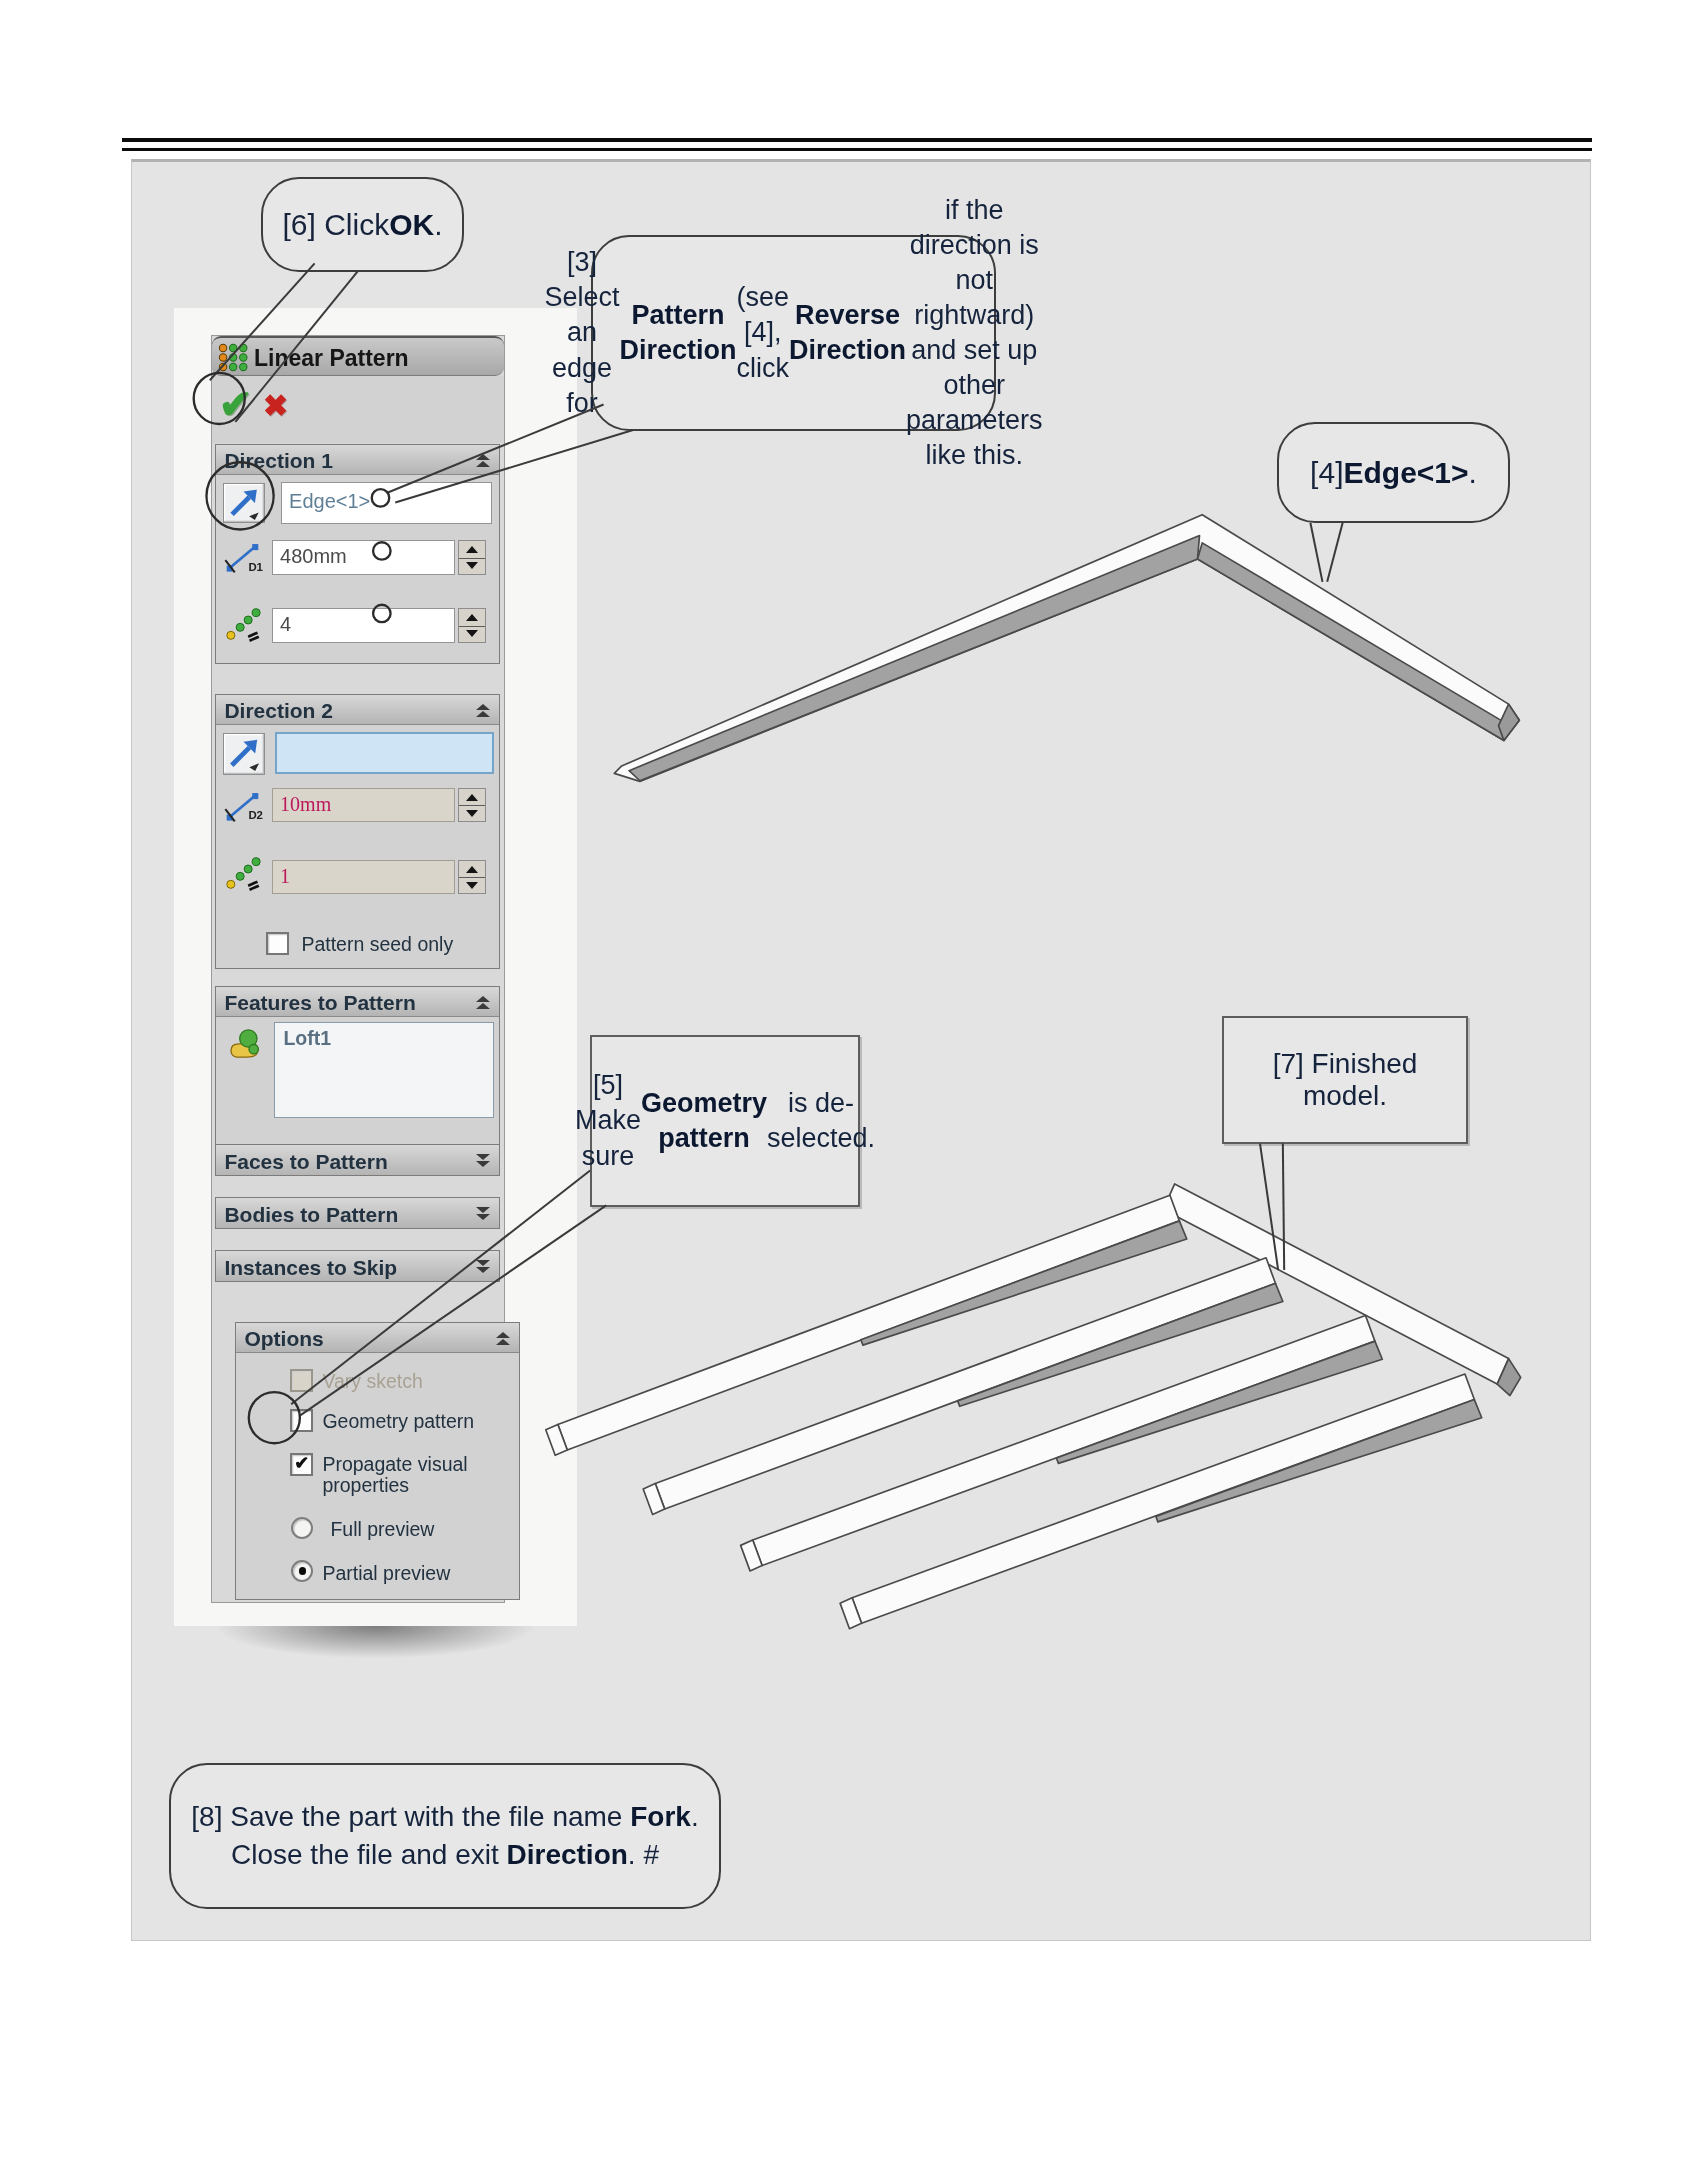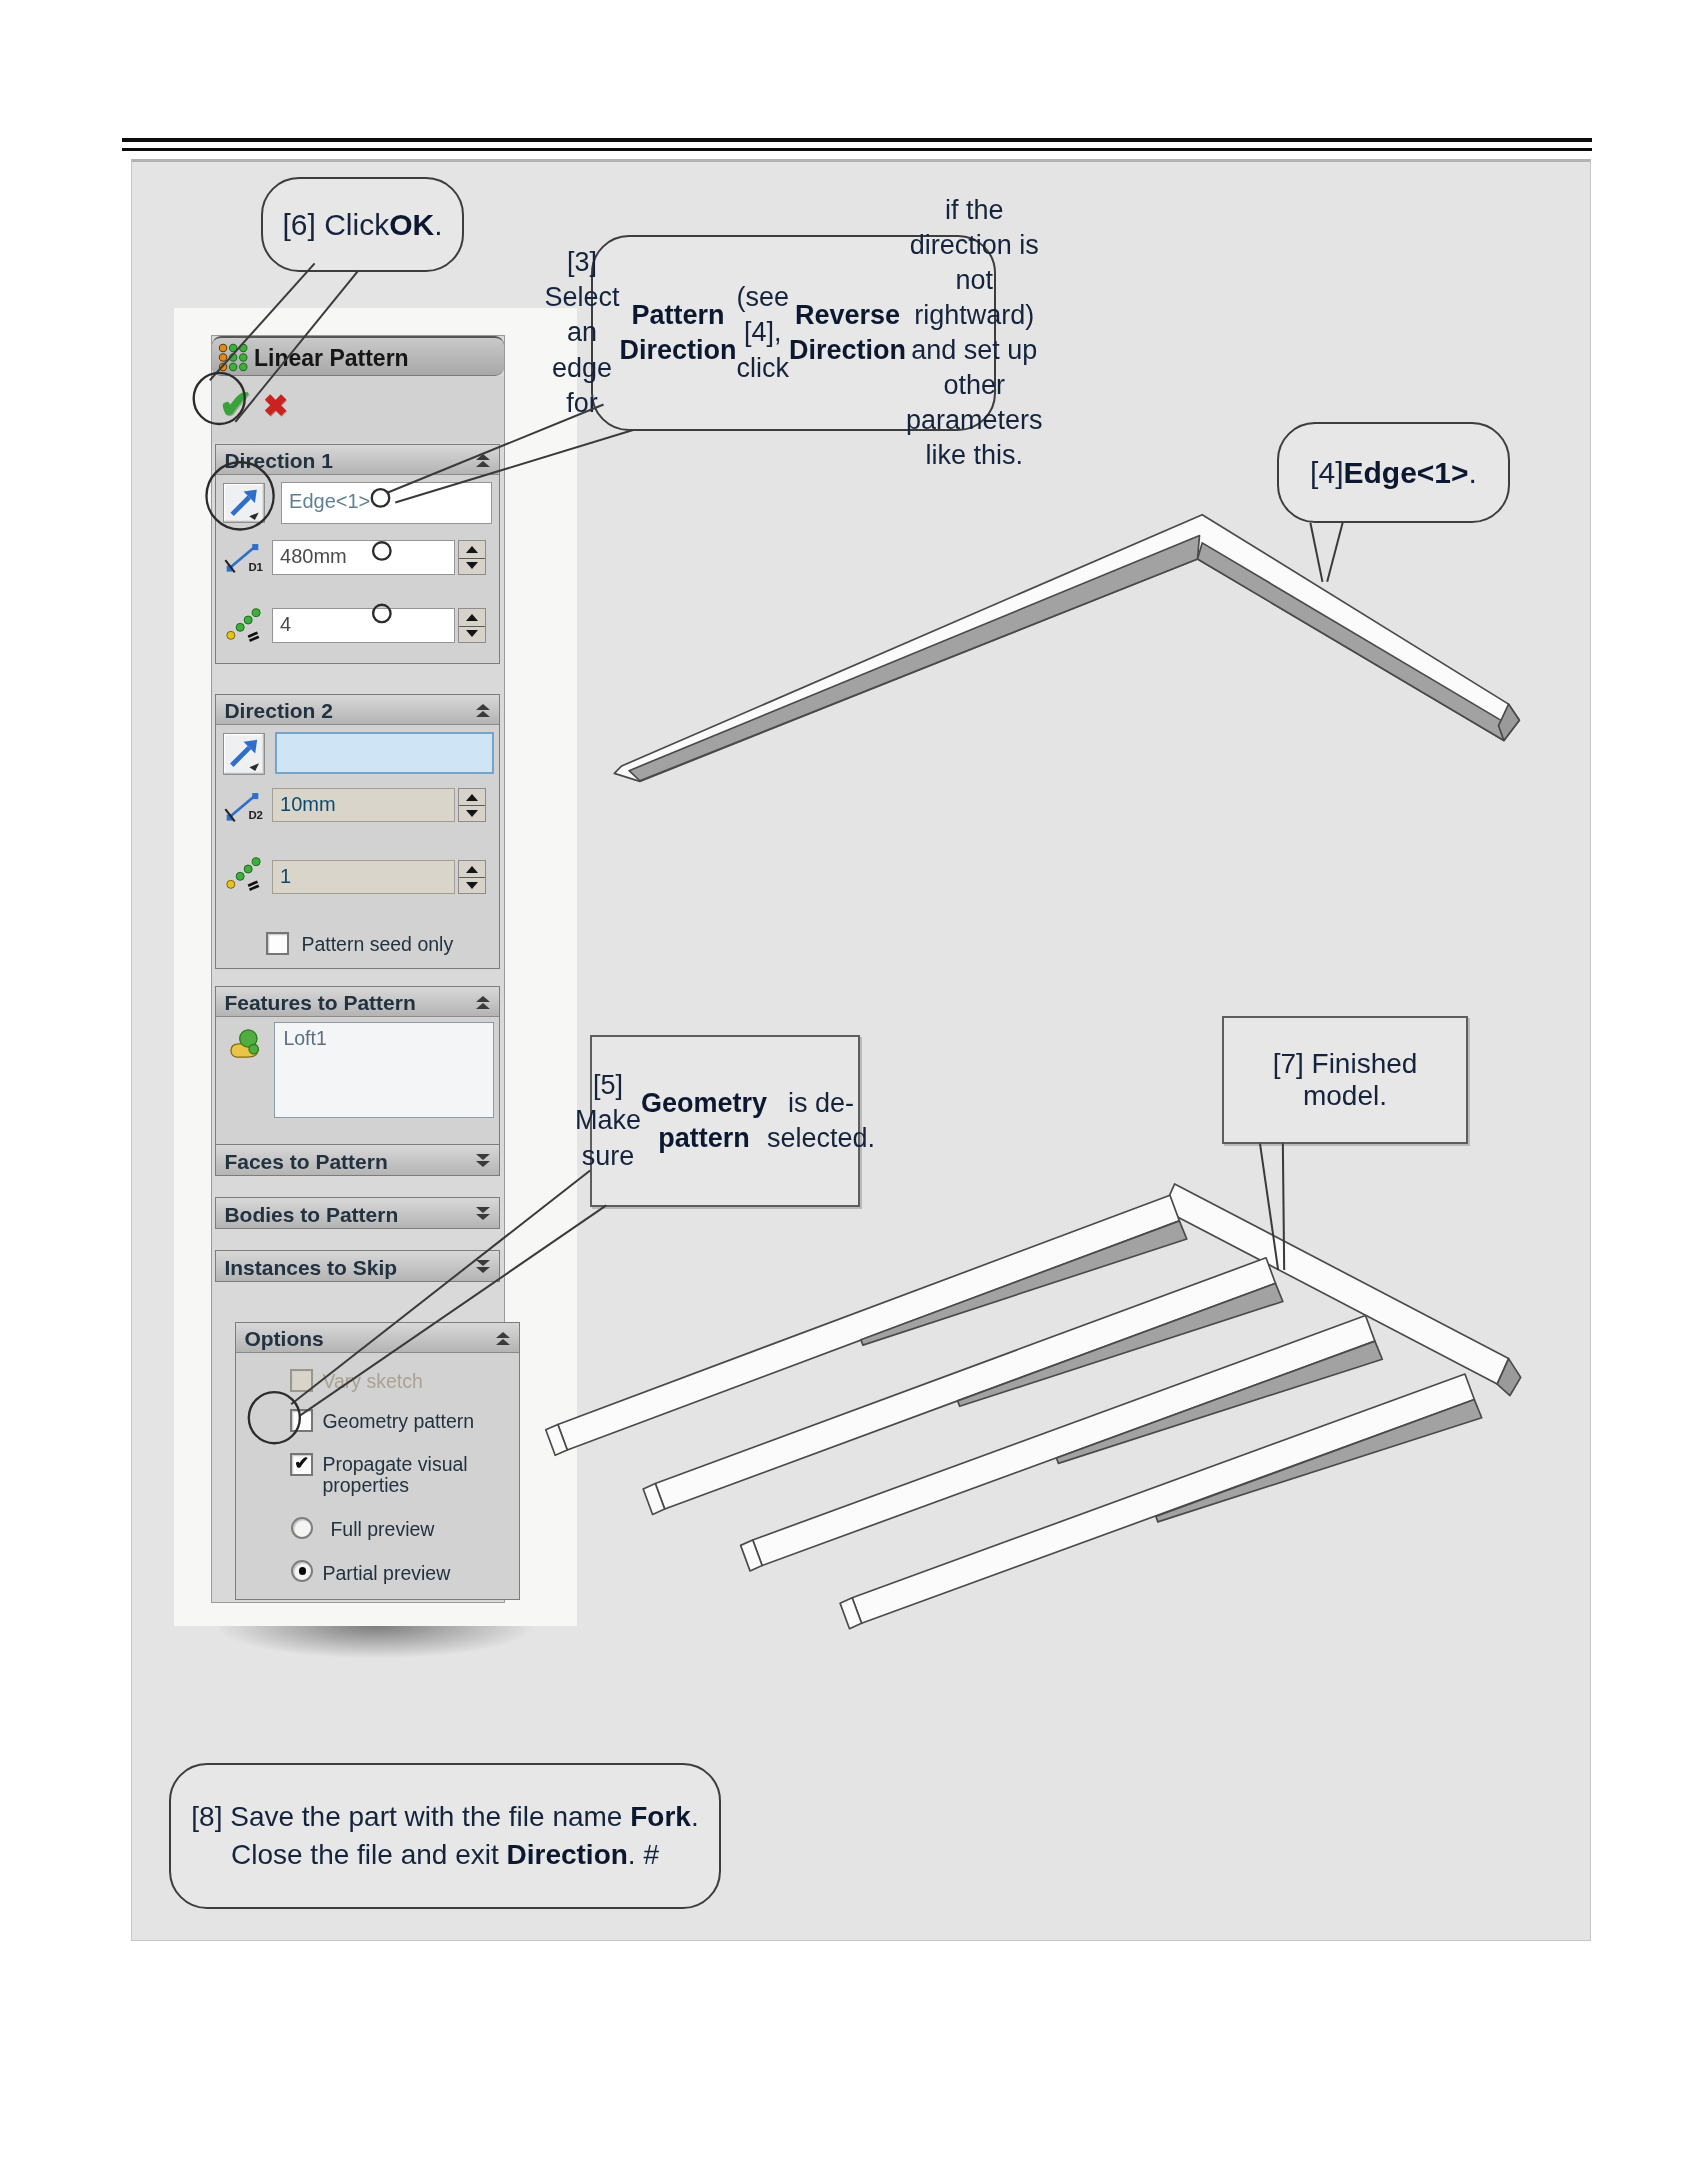--- a/index.html
+++ b/index.html
@@ -46,21 +46,21 @@
   .chev2 i{display:block;width:0;height:0;border-left:7.4px solid transparent;border-right:7.4px solid transparent;margin:1.3px 0;}
   .chev-up i{border-bottom:6.7px solid #3a3a3a;}
   .chev-down i{border-top:6.7px solid #3a3a3a;}
 
   .dirbtn{position:absolute;width:42px;height:40px;background:#eef0f2;border:1.3px solid #8f8f8f;
           box-shadow:inset -1.3px -1.3px 0 #bdbdbd, inset 1.3px 1.3px 0 #ffffff;box-sizing:border-box;}
   .field{position:absolute;background:#ffffff;border:1.3px solid #8aa4ba;box-sizing:border-box;
          font-size:20px;line-height:36px;padding-left:6.7px;white-space:nowrap;overflow:hidden;}
   .field.plain{border:1.3px solid #949494;color:#4a4a4a;}
   .field.sel{background:#cfe4f4;border:2px solid #74a4c8;}
-  .field.dis{background:#d9d5ca;border:1.3px solid #a39e92;color:#0c4a6e;}
+  .field.dis{background:#d9d5ca;border:1.3px solid #a39e92;color:#be185d;font-family:Liberation Serif, serif;}
   .edgeval{color:#5f7f96;}
   .spin{position:absolute;width:28px;background:#d7d3cb;border:1.3px solid #8c8c8c;box-sizing:border-box;}
   .spin .su,.spin .sd{position:absolute;left:0;width:100%;height:50%;display:flex;align-items:center;justify-content:center;}
   .spin .su{top:0;border-bottom:1.3px solid #5a5a5a;}
   .spin .sd{bottom:0;}
   .tri-up{width:0;height:0;border-left:6px solid transparent;border-right:6px solid transparent;border-bottom:7.4px solid #141414;}
   .tri-down{width:0;height:0;border-left:6px solid transparent;border-right:6px solid transparent;border-top:7.4px solid #141414;}
 
   .icon{position:absolute;}
   .iconlabel{position:absolute;font-size:11.4px;font-weight:bold;color:#202020;}
@@ -69,21 +69,21 @@
       box-shadow:inset 1.3px 1.3px 0 #cfcfcf;box-sizing:border-box;font-size:18px;line-height:17.5px;
       text-align:center;color:#101010;font-weight:bold;}
   .cb.dis{background:#d8d4ca;border-color:#9a968c;}
   .radio{position:absolute;width:22px;height:22px;border-radius:50%;background:#f4f4f2;
          border:2px solid #7e7e7e;box-shadow:inset 1.3px 1.3px 1.3px #c2c2c2;box-sizing:border-box;}
   .radio.on::after{content:"";position:absolute;left:5.4px;top:5.4px;width:7.4px;height:7.4px;border-radius:50%;background:#090909;}
   .optlabel{position:absolute;font-size:19.5px;color:#223240;}
   .optlabel.dis{color:#a9a294;}
 
   .listbox{position:absolute;background:#f4f5f6;border:1.3px solid #8a9aa8;box-sizing:border-box;}
-  .listbox .litem{position:absolute;left:8px;top:4px;font-size:19.5px;color:#5a7082;}
+  .listbox .litem{position:absolute;left:8px;top:4px;font-size:19.5px;color:#5a7082;font-weight:bold;}
 
   
   .bubble{position:absolute;background:#e7e7e7;border:2px solid #3d3d3d;border-radius:38px;
           color:#15233c;display:flex;align-items:center;justify-content:center;text-align:center;
           box-sizing:border-box;padding:5.4px 17.5px;}
   .bubble b, .rectcall b{color:#0b1830;}
   .rectcall{position:absolute;background:#e7e7e7;border:2.7px solid #5d5d5d;color:#15233c;
             display:flex;align-items:center;justify-content:center;text-align:center;
             box-sizing:border-box;padding:5.4px 13.4px;box-shadow:2px 2px 0 rgba(60,60,60,.25);}
 

